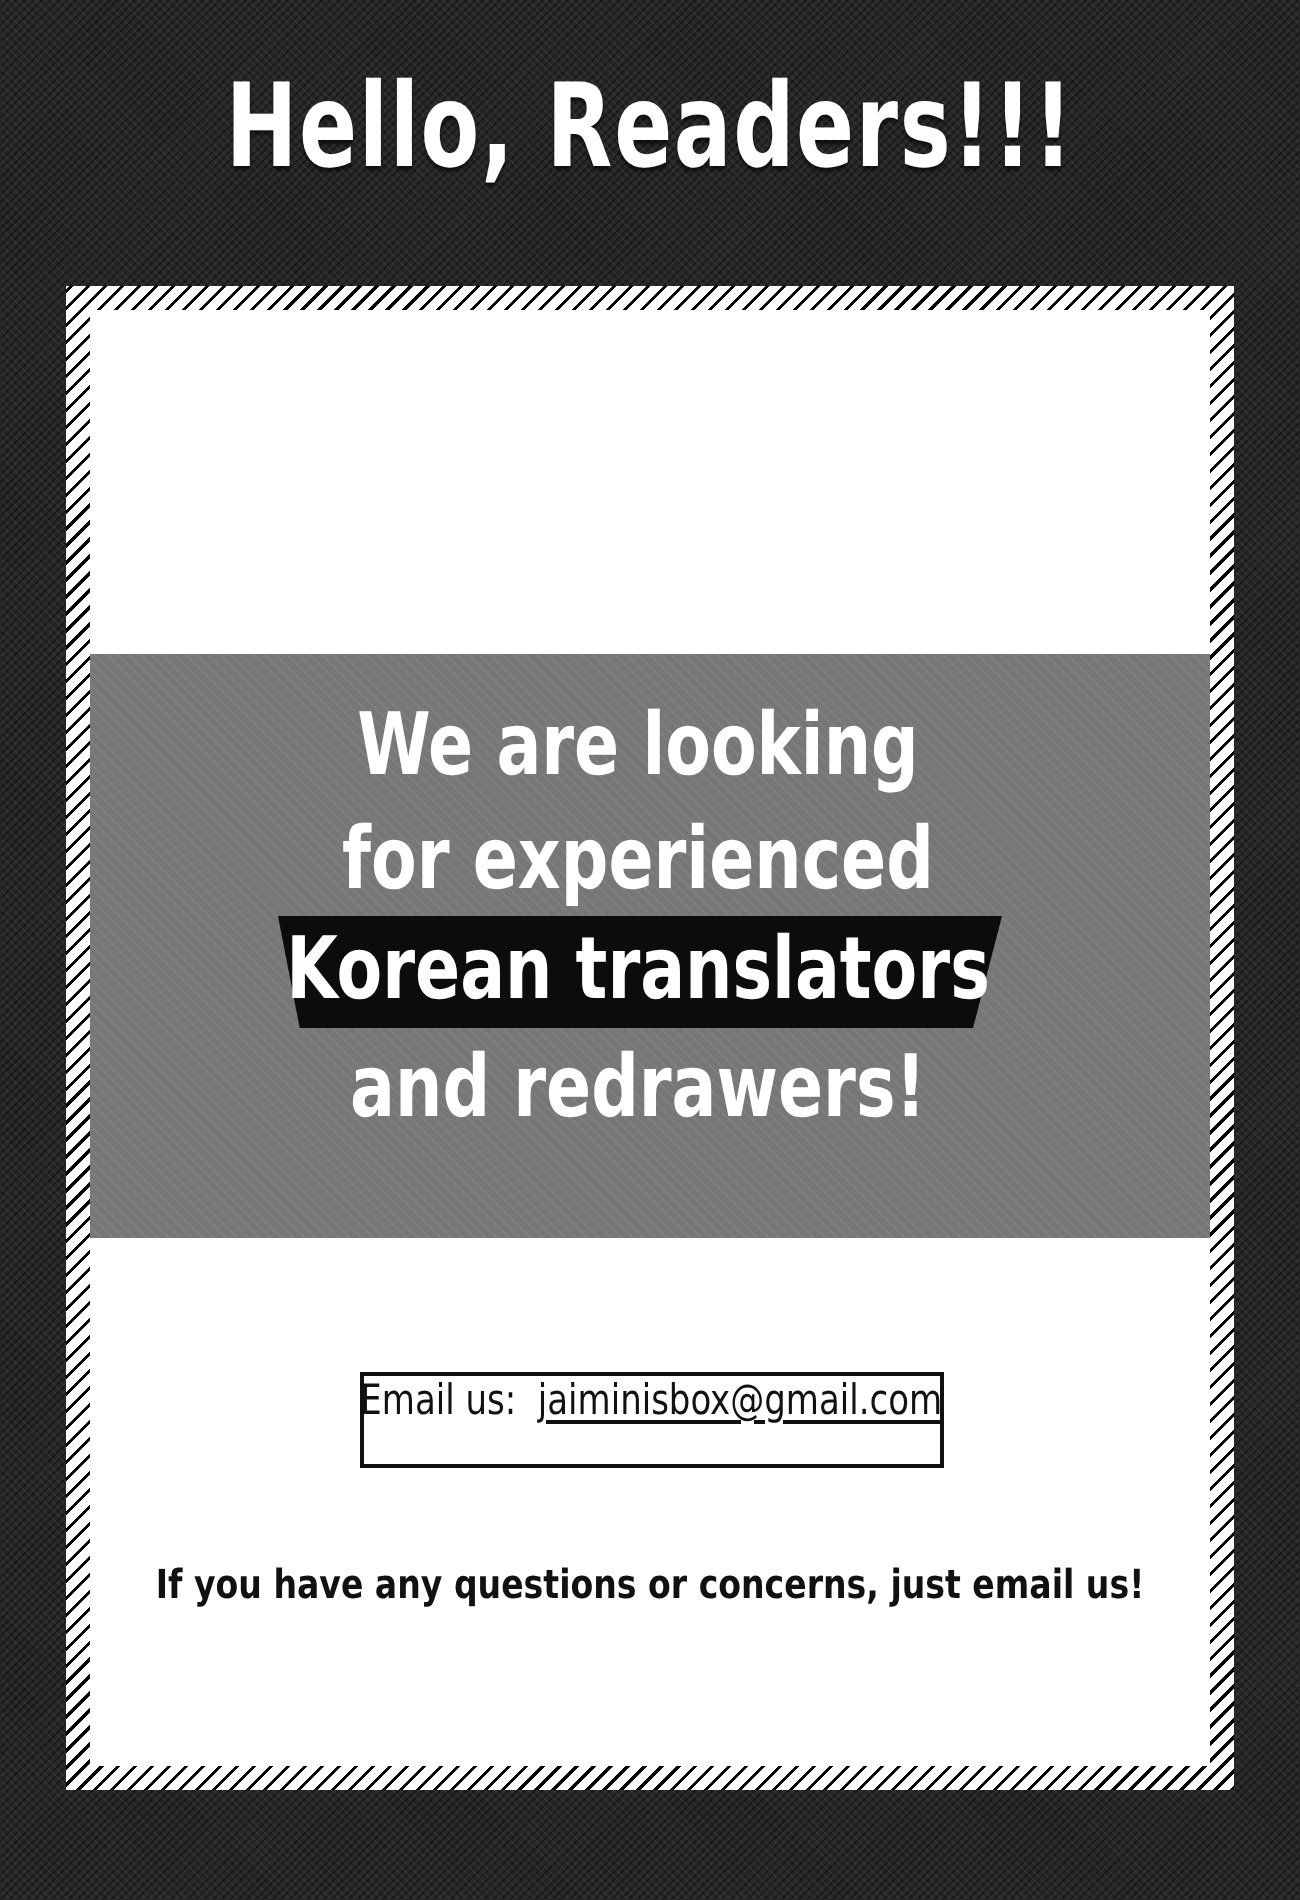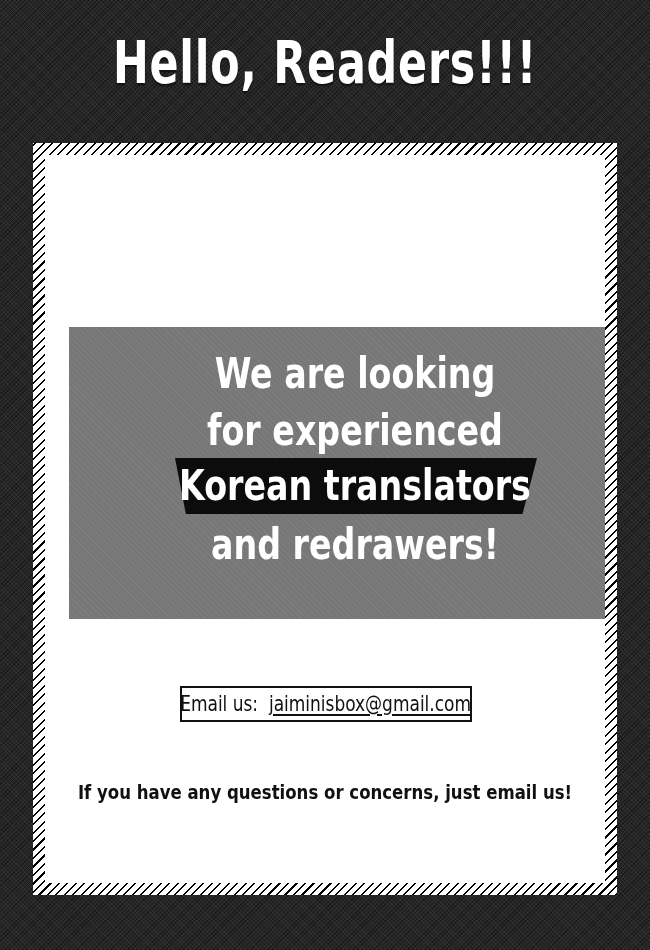--- a/index.html
+++ b/index.html
@@ -74,21 +74,20 @@
   
   .grey-band {
     position: absolute;
     left: -12px;
     top: 172px;
     width: 572px;
     height: 292px;
     background-color: #777777;
     background-image: repeating-linear-gradient(45deg, rgba(255,255,255,0.05) 0px, rgba(255,255,255,0.05) 1px, rgba(0,0,0,0) 1px, rgba(0,0,0,0) 4px);
     box-sizing: border-box;
-    margin-left: 36px;
   }
 
   .band-text {
     position: absolute;
     left: 0;
     top: 18px;
     width: 572px;
     text-align: center;
     color: #ffffff;
     font-family: "DejaVu Sans Condensed", "Liberation Sans Narrow", "Liberation Sans", sans-serif;
@@ -134,25 +133,24 @@
     transform-origin: center center;
     white-space: nowrap;
   }
 
   
   .email-box {
     position: absolute;
     left: 135px;
     top: 531px;
     width: 292px;
-    height: 36px;
+    height: 48px;
     border: 2px solid #111111;
     box-sizing: border-box;
     display: flex;
-    align-items: center;
     justify-content: center;
   }
   .email-line {
     font-family: "DejaVu Sans Condensed", "Liberation Sans Narrow", "Liberation Sans", sans-serif;
     font-size: 21px;
     color: #111111;
     white-space: nowrap;
     transform: scaleX(0.9);
   }
   .email-label { font-weight: normal; }

